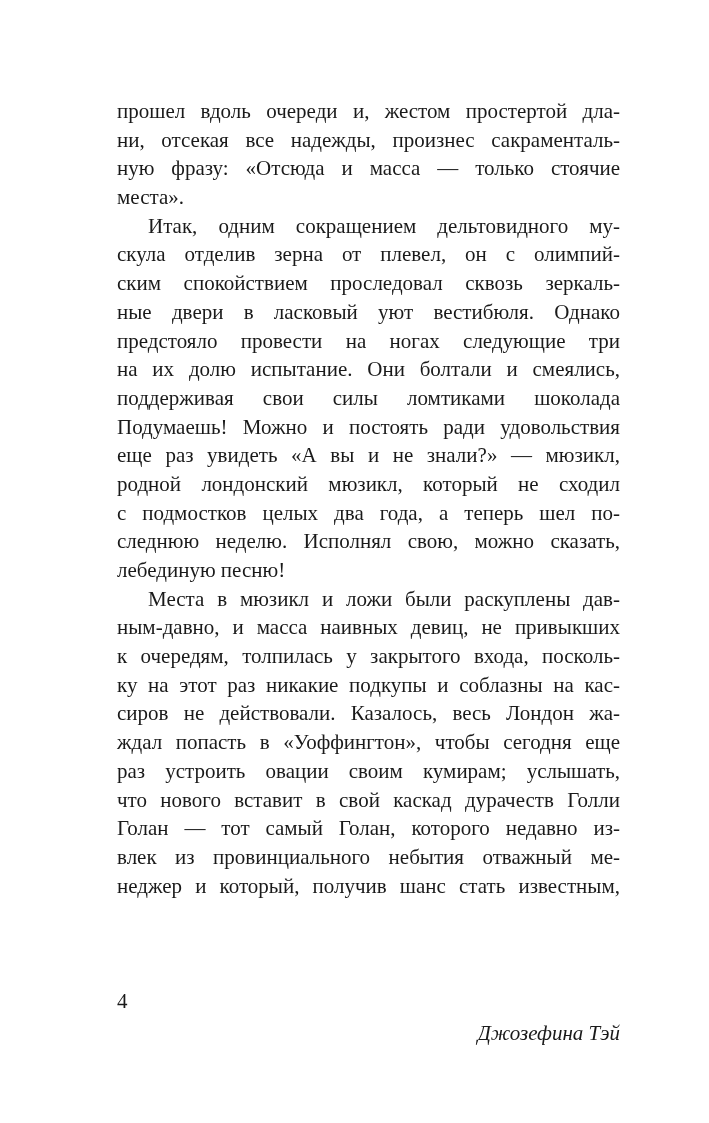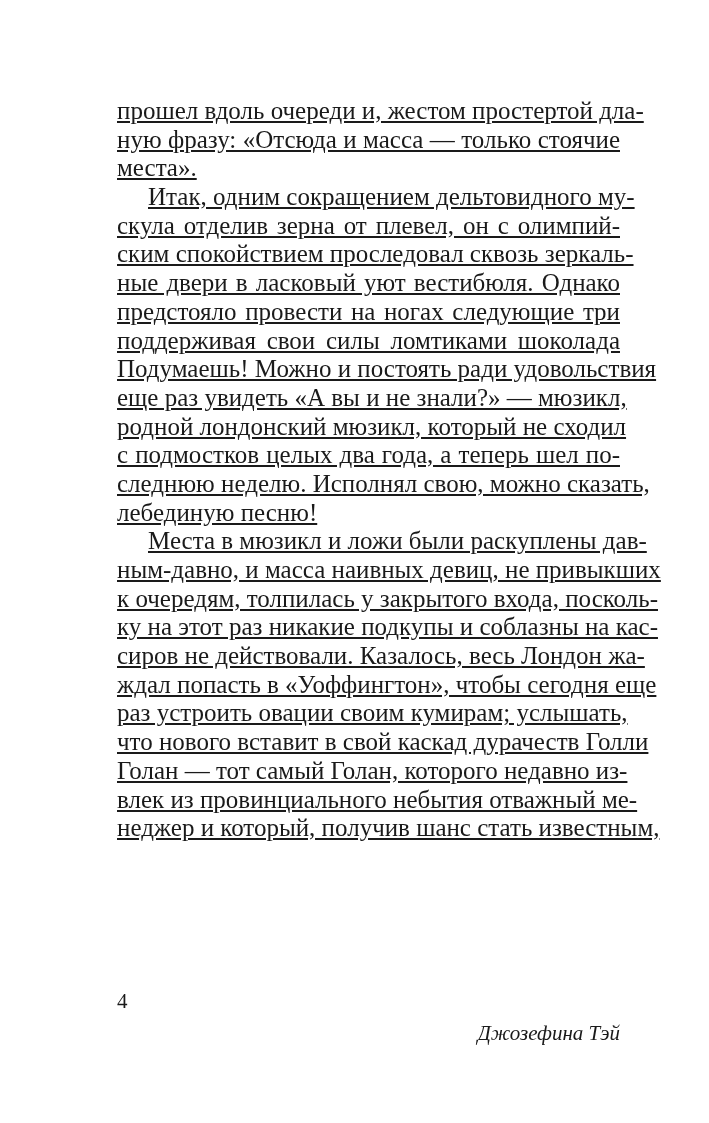--- a/index.html
+++ b/index.html
@@ -18,25 +18,24 @@
     .page-body {
       position: absolute;
       left: 117px;
       top: 97px;
       width: 503px;
     }
     .line {
       display: block;
       height: 28.7px;
       line-height: 28.7px;
-      font-size: 25px;
+      font-size: 21px;
       white-space: nowrap;
       text-align: justify;
       text-align-last: justify;
-      text-decoration: underline;
     }
     .line.last {
       text-align-last: left;
     }
     .line.indent {
       padding-left: 31px;
     }
     .footer {
       position: absolute;
       left: 117px;
@@ -58,29 +57,31 @@
       font-style: italic;
       margin-top: 32px;
     }
   </style>
 </head>
 <body>
 
 <div class="page-body">
   <div class="paragraph">
     <span class="line">прошел вдоль очереди и, жестом простертой дла-</span>
+    <span class="line">ни, отсекая все надежды, произнес сакраменталь-</span>
     <span class="line">ную фразу: «Отсюда и масса — только стоячие</span>
     <span class="line last">места».</span>
   </div>
   <div class="paragraph">
     <span class="line indent">Итак, одним сокращением дельтовидного му-</span>
     <span class="line">скула отделив зерна от плевел, он с олимпий-</span>
     <span class="line">ским спокойствием проследовал сквозь зеркаль-</span>
     <span class="line">ные двери в ласковый уют вестибюля. Однако</span>
     <span class="line">предстояло провести на ногах следующие три</span>
+    <span class="line">на их долю испытание. Они болтали и смеялись,</span>
     <span class="line">поддерживая свои силы ломтиками шоколада</span>
     <span class="line">Подумаешь! Можно и постоять ради удовольствия</span>
     <span class="line">еще раз увидеть «А вы и не знали?» — мюзикл,</span>
     <span class="line">родной лондонский мюзикл, который не сходил</span>
     <span class="line">с подмостков целых два года, а теперь шел по-</span>
     <span class="line">следнюю неделю. Исполнял свою, можно сказать,</span>
     <span class="line last">лебединую песню!</span>
   </div>
   <div class="paragraph">
     <span class="line indent">Места в мюзикл и ложи были раскуплены дав-</span>

